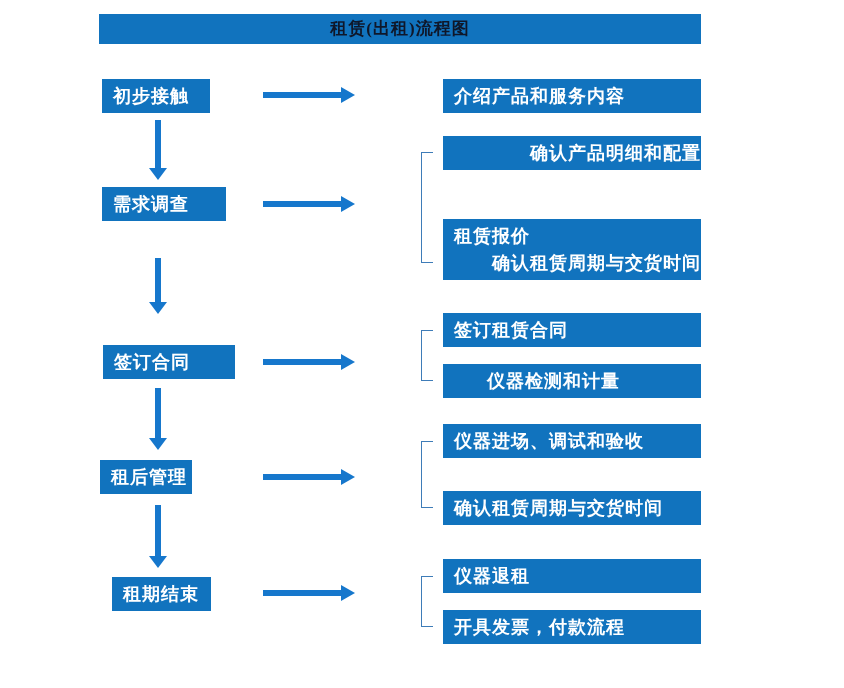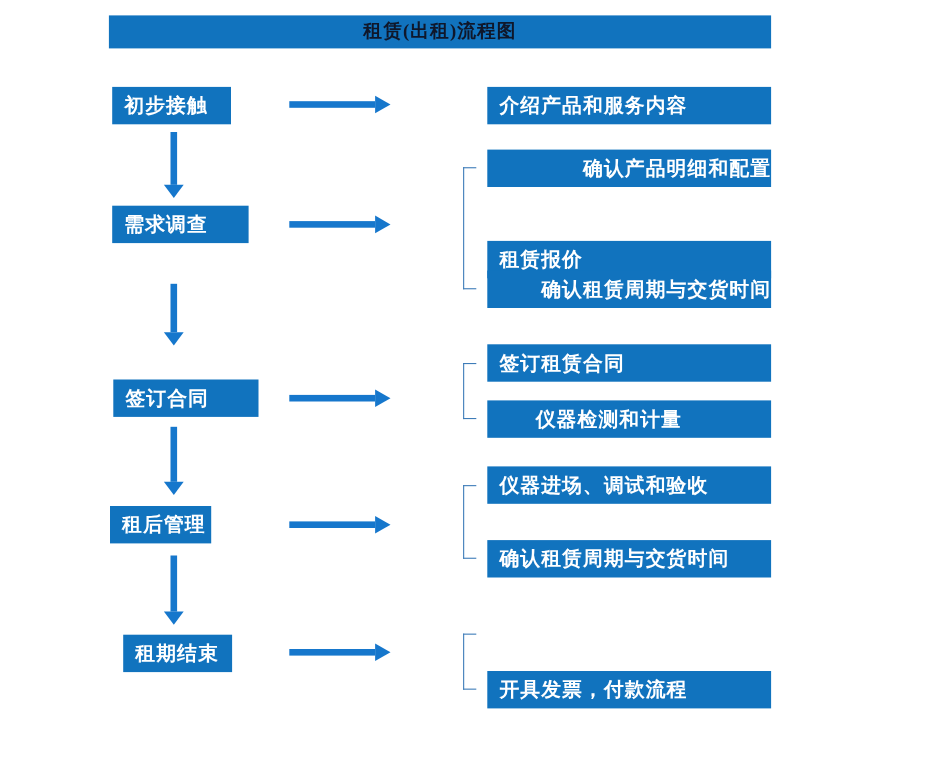--- a/index.html
+++ b/index.html
@@ -127,15 +127,16 @@
   <div class="box right-box" style="top:136px;text-align:right;">确认产品明细和配置</div>
   <div class="box right-box" style="top:187px;margin-top:32px;">租赁报价</div>
   <div class="box right-box" style="top:246px;text-align:right;">确认租赁周期与交货时间</div>
 
   <div class="box right-box" style="top:313px;">签订租赁合同</div>
   <div class="box right-box" style="top:364px;padding-left:44px;">仪器检测和计量</div>
 
   <div class="box right-box" style="top:424px;">仪器进场、调试和验收</div>
   <div class="box right-box" style="top:491px;">确认租赁周期与交货时间</div>
 
+  <div class="box right-box" style="top:559px;">仪器退租</div>
   <div class="box right-box" style="top:610px;">开具发票，付款流程</div>
 
 </div>
 
 </body></html>

